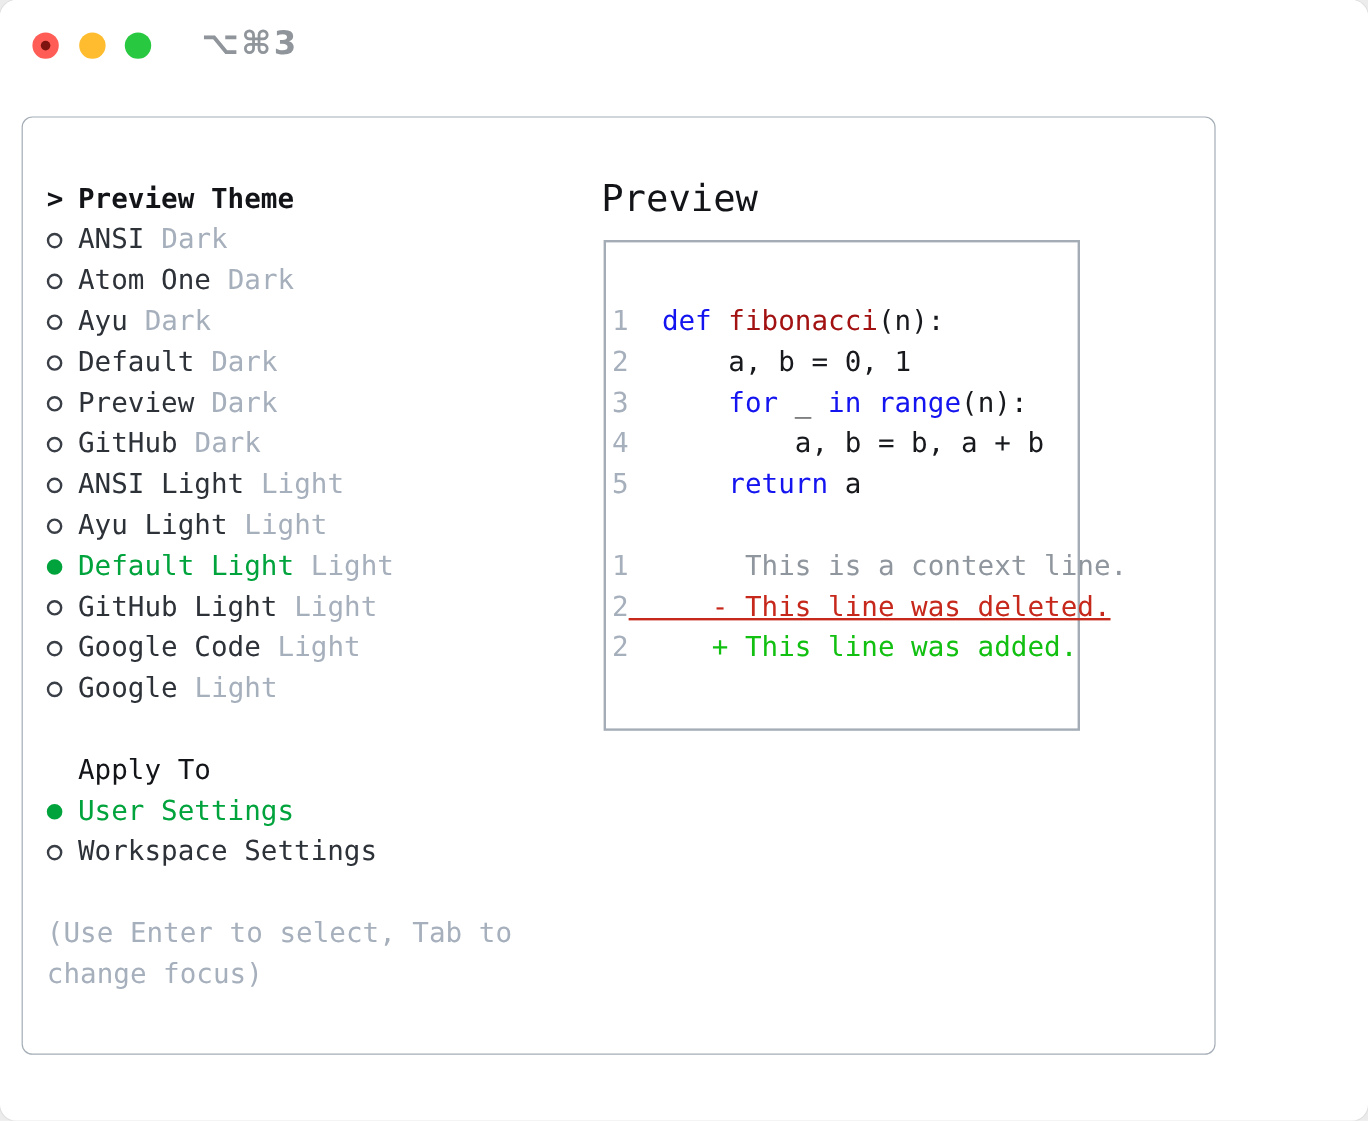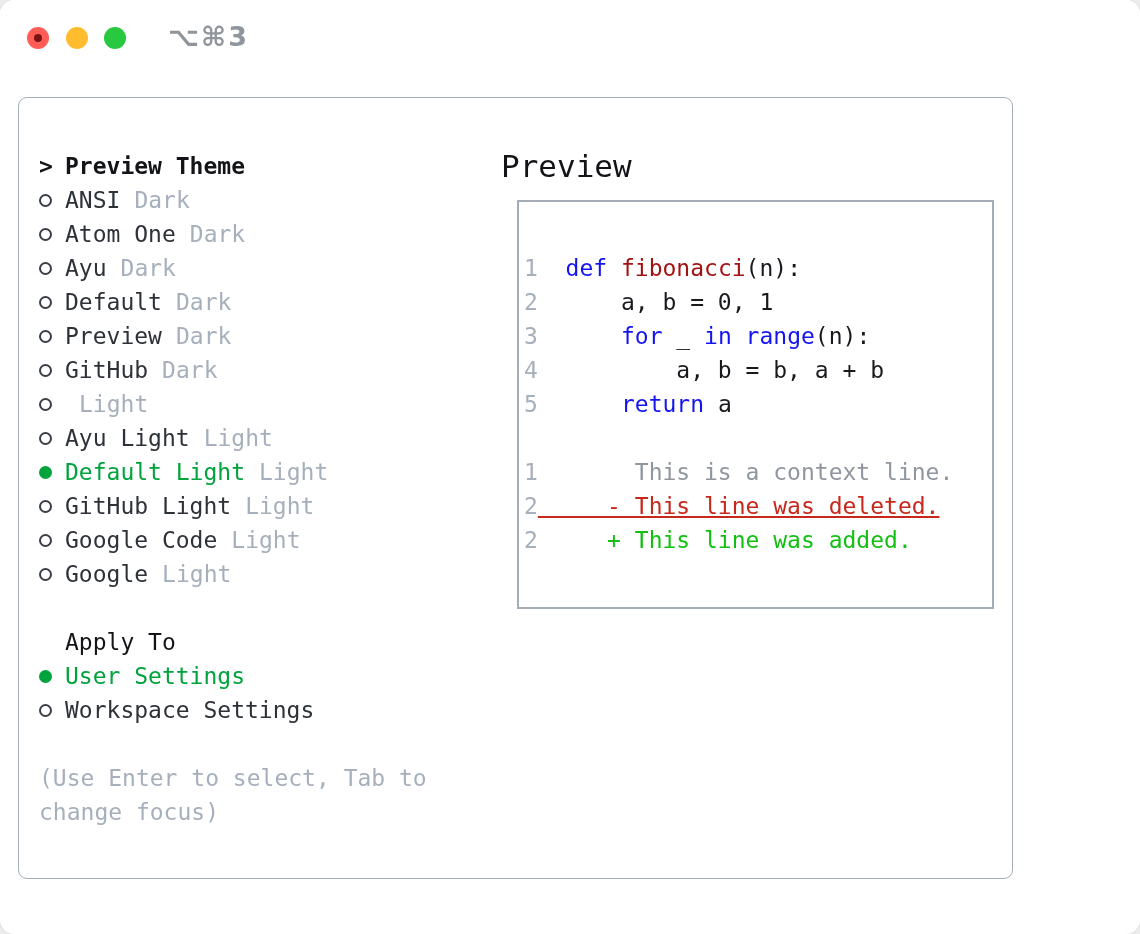--- a/index.html
+++ b/index.html
@@ -33,21 +33,21 @@
   .circle.sel{background:var(--green);border-color:var(--green);}
   .lbl{color:var(--text);}
   .lbl.sel{color:var(--green);}
   .lbl.hdr{font-weight:bold;color:var(--ink);}
   .suffix{color:var(--muted);margin-left:14px;}
   .spacer{height:34px;}
   .help{color:var(--muted);}
   
   .preview-label{position:absolute;left:482px;top:51px;font-size:31px;line-height:34px;
                  font-weight:normal;color:var(--ink);}
-  .preview-box{position:absolute;left:498px;top:102px;width:477px;height:409px;
+  .preview-box{position:absolute;left:484px;top:102px;width:397px;height:409px;
                border:2px solid var(--border);background:#fff;}
   .preview-pre{margin:0;padding:49px 0 0 5px;font-size:23px;line-height:34px;white-space:pre;}
   .pline{height:34px;}
   .seg-pl{color:#17191d;}
   .seg-ln{color:var(--muted);}
   .seg-kw{color:var(--kw);}
   .seg-fn{color:var(--fn);}
   .seg-ctx{color:var(--ctx);}
   .seg-del{color:var(--del);text-decoration:underline;}
   .seg-add{color:var(--add);}
@@ -73,21 +73,21 @@
         <span class="marker"><span class="chev">&gt;</span></span>
         <span class="lbl hdr">Preview Theme</span>
       </div>
       <div id="theme-list">
           <div class="row clickable"><span class="marker"><span class="circle"></span></span><span class="lbl">ANSI</span><span class="suffix">Dark</span></div>
           <div class="row clickable"><span class="marker"><span class="circle"></span></span><span class="lbl">Atom One</span><span class="suffix">Dark</span></div>
           <div class="row clickable"><span class="marker"><span class="circle"></span></span><span class="lbl">Ayu</span><span class="suffix">Dark</span></div>
           <div class="row clickable"><span class="marker"><span class="circle"></span></span><span class="lbl">Default</span><span class="suffix">Dark</span></div>
           <div class="row clickable"><span class="marker"><span class="circle"></span></span><span class="lbl">Preview</span><span class="suffix">Dark</span></div>
           <div class="row clickable"><span class="marker"><span class="circle"></span></span><span class="lbl">GitHub</span><span class="suffix">Dark</span></div>
-          <div class="row clickable"><span class="marker"><span class="circle"></span></span><span class="suffix">Light</span></div>
+          <div class="row clickable"><span class="marker"><span class="circle"></span></span><span class="lbl">ANSI Light</span><span class="suffix">Light</span></div>
           <div class="row clickable"><span class="marker"><span class="circle"></span></span><span class="lbl">Ayu Light</span><span class="suffix">Light</span></div>
           <div class="row clickable"><span class="marker"><span class="circle sel"></span></span><span class="lbl sel">Default Light</span><span class="suffix">Light</span></div>
           <div class="row clickable"><span class="marker"><span class="circle"></span></span><span class="lbl">GitHub Light</span><span class="suffix">Light</span></div>
           <div class="row clickable"><span class="marker"><span class="circle"></span></span><span class="lbl">Google Code</span><span class="suffix">Light</span></div>
           <div class="row clickable"><span class="marker"><span class="circle"></span></span><span class="lbl">Google</span><span class="suffix">Light</span></div>
         </div>
 
       <div class="spacer"></div>
 
       <div class="row">

